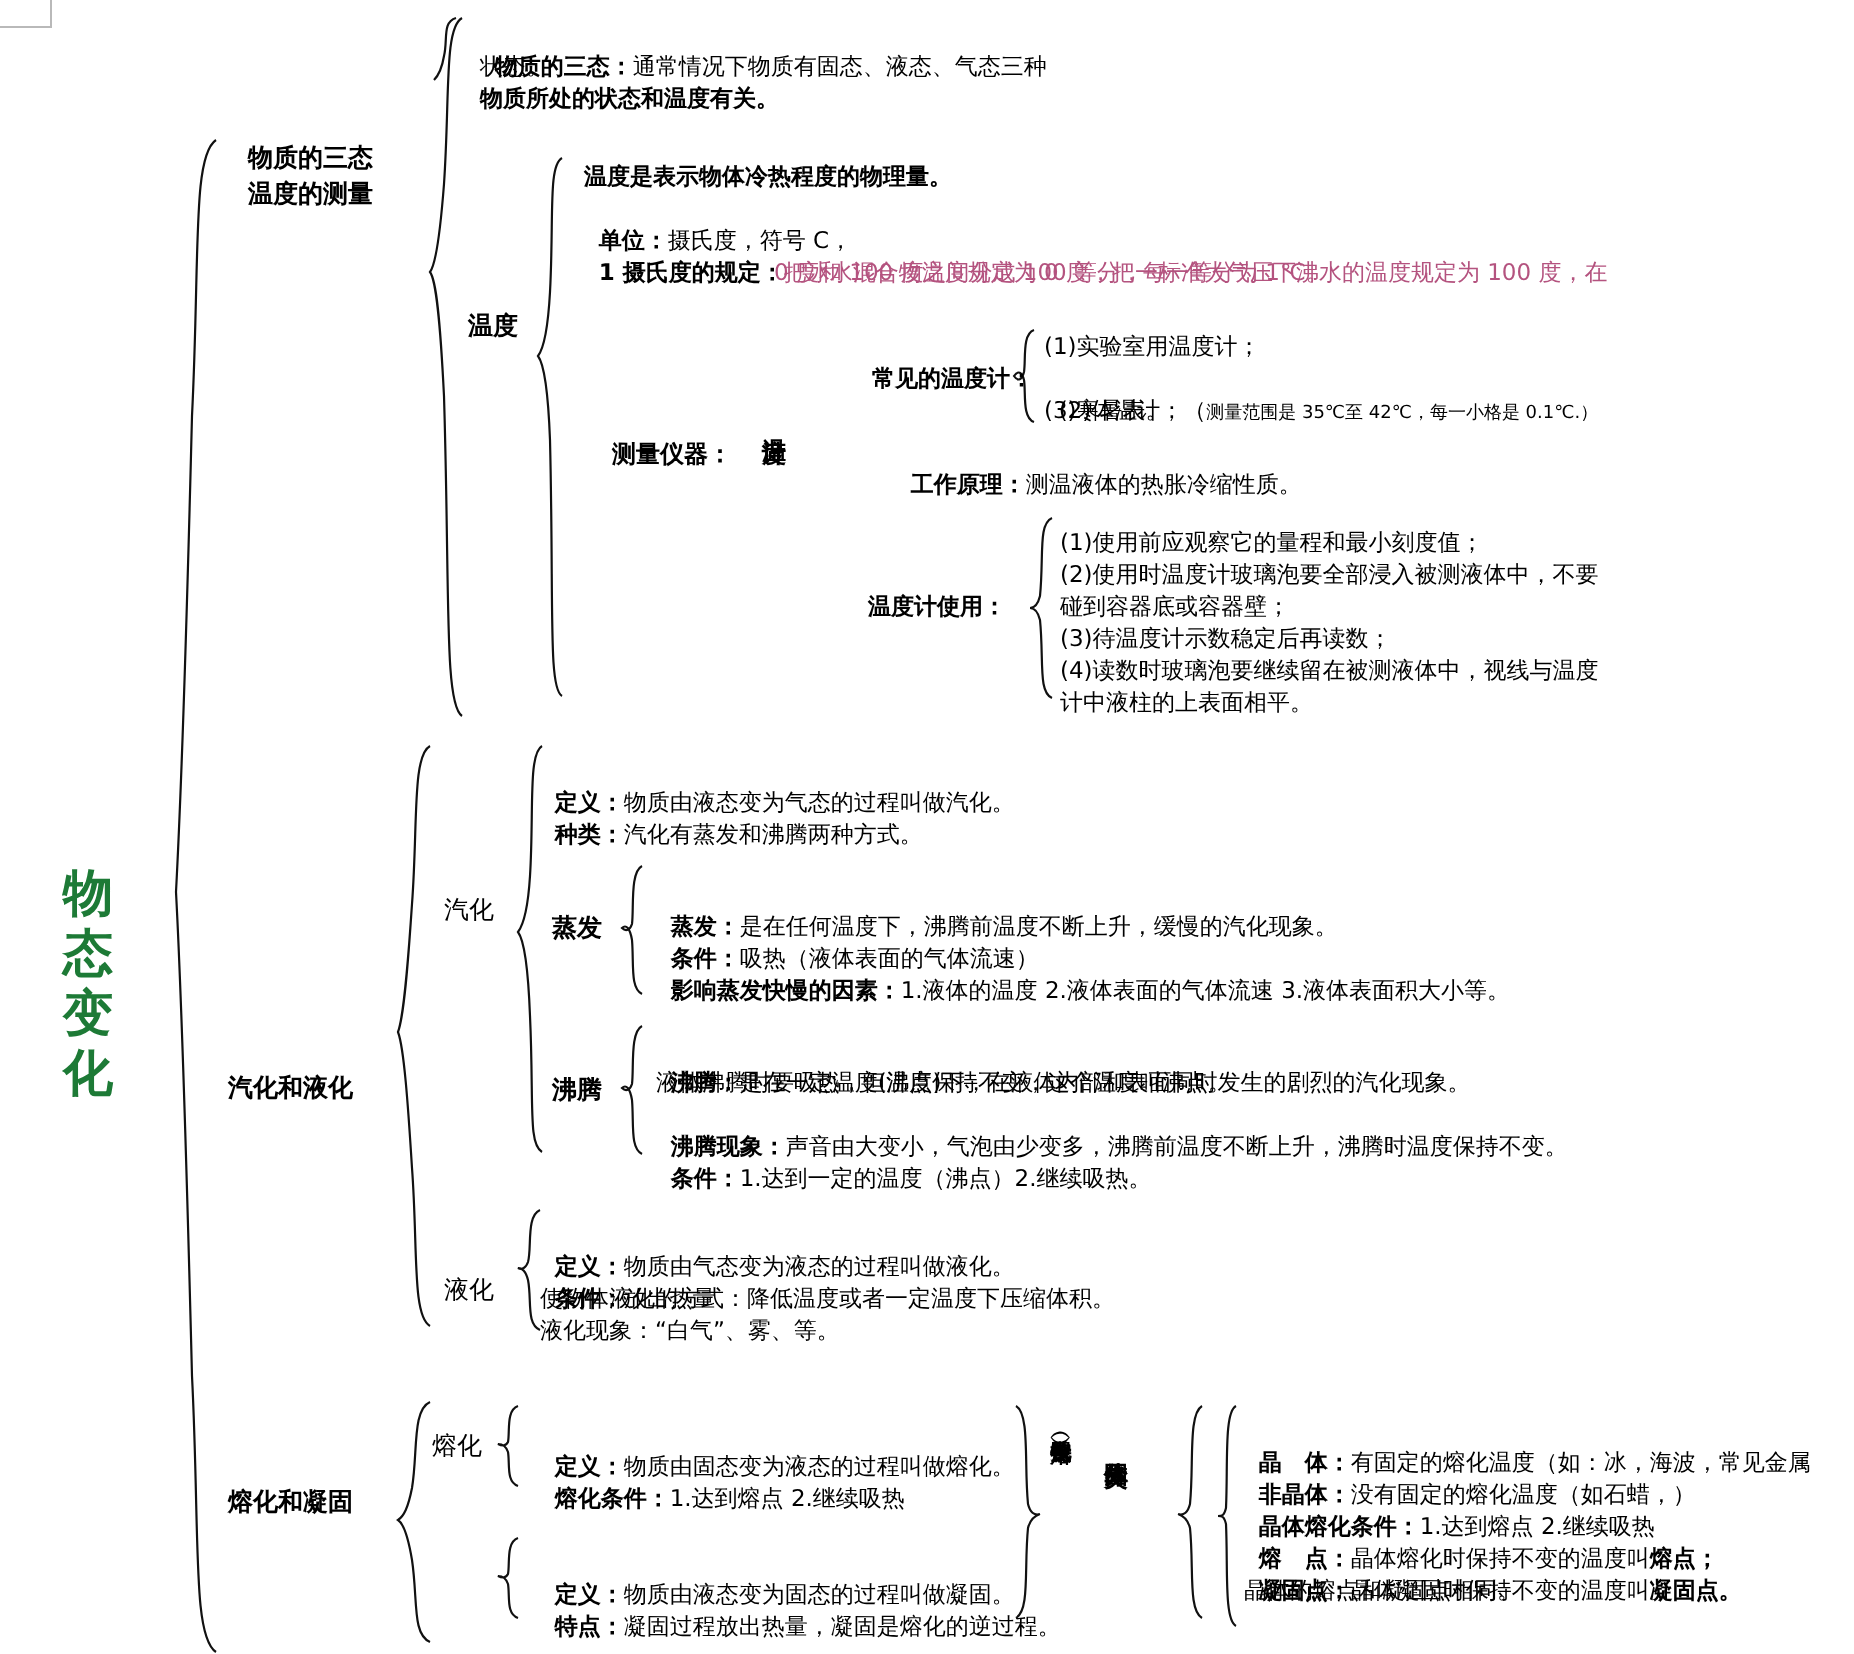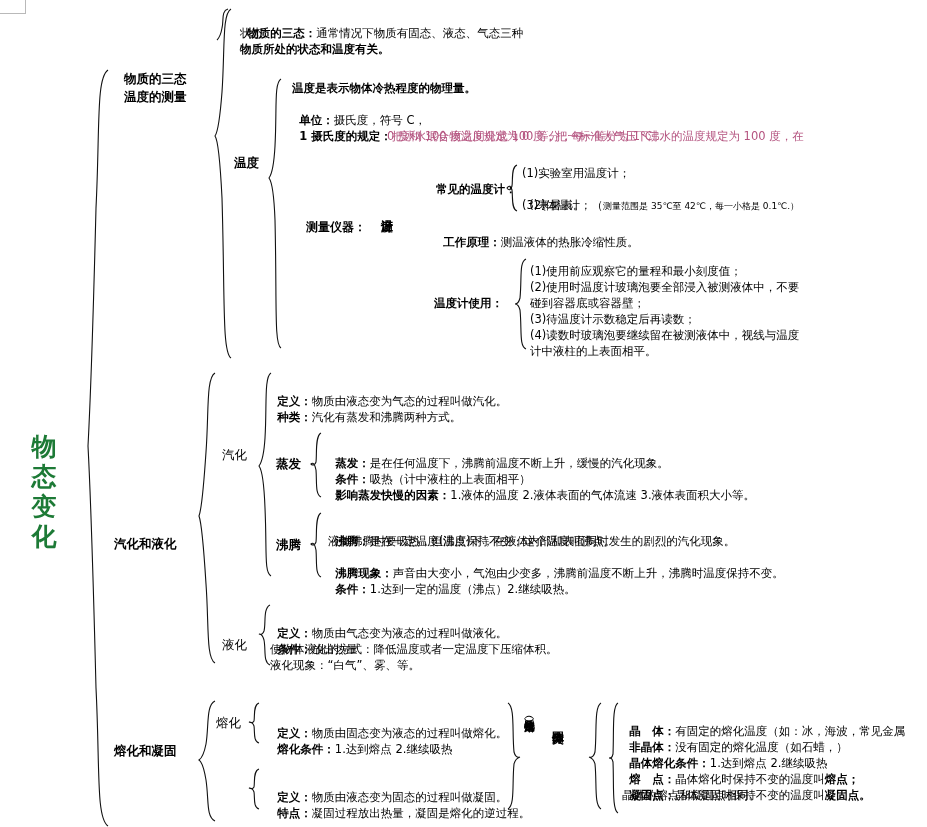--- a/index.html
+++ b/index.html
@@ -224,21 +224,21 @@
 </div>
 <div class="txt pink" style="left:387px; top:129px;text-align:right;">0 度和 100 度之间分成 100 等分，每一等分为 1℃。</div>
 
 <div class="txt b" style="left:436px; top:182px;">常见的温度计：</div>
 <div class="txt" style="left:522px; top:166px;">(1)实验室用温度计；</div>
 <div class="txt" style="left:522px; top:182px;">
   <span>(2)体温计；（</span><span class="sm">测量范围是 35℃至 42℃，每一小格是 0.1℃.）</span>
 </div>
 <div class="txt" style="left:522px; top:198px;">(3)寒暑表。</div>
 
-<div class="txt" style="left:436px; top:219px;text-align:center;">
+<div class="txt" style="left:448px; top:219px;text-align:center;">
   <span class="b">工作原理：</span><span>测温液体的热胀冷缩性质。</span>
 </div>
 
 <div class="txt b" style="left:434px; top:296px;">温度计使用：</div>
 <div class="txt" style="left:530px; top:264px;">(1)使用前应观察它的量程和最小刻度值；</div>
 <div class="txt" style="left:530px; top:280px;">(2)使用时温度计玻璃泡要全部浸入被测液体中，不要</div>
 <div class="txt" style="left:530px; top:296px;">碰到容器底或容器壁；</div>
 <div class="txt" style="left:530px; top:312px;">(3)待温度计示数稳定后再读数；</div>
 <div class="txt" style="left:530px; top:328px;">(4)读数时玻璃泡要继续留在被测液体中，视线与温度</div>
 <div class="txt" style="left:530px; top:344px;">计中液柱的上表面相平。</div>
@@ -247,21 +247,21 @@
   <span class="b">定义：</span><span>物质由液态变为气态的过程叫做汽化。</span>
 </div>
 <div class="txt" style="left:270px; top:394px;">
   <span class="b">种类：</span><span>汽化有蒸发和沸腾两种方式。</span>
 </div>
 
 <div class="txt" style="left:328px; top:440px;">
   <span class="b">蒸发：</span><span>是在任何温度下，沸腾前温度不断上升，缓慢的汽化现象。</span>
 </div>
 <div class="txt" style="left:328px; top:456px;">
-  <span class="b">条件：</span><span>吸热（计中液柱的上表面相平）</span>
+  <span class="b">条件：</span><span>吸热（液体表面的气体流速）</span>
 </div>
 <div class="txt" style="left:328px; top:472px;">
   <span class="b">影响蒸发快慢的因素：</span><span>1.液体的温度 2.液体表面的气体流速 3.液体表面积大小等。</span>
 </div>
 
 <div class="txt" style="left:328px; top:518px;">
   <span class="b">沸腾：</span><span>是在一定温度(沸点)下，在液体内部和表面同时发生的剧烈的汽化现象。</span>
 </div>
 <div class="txt" style="left:328px; top:534px;">液体沸腾时要吸热，但温度保持不变，这个温度叫沸点。</div>
 <div class="txt" style="left:328px; top:550px;">

